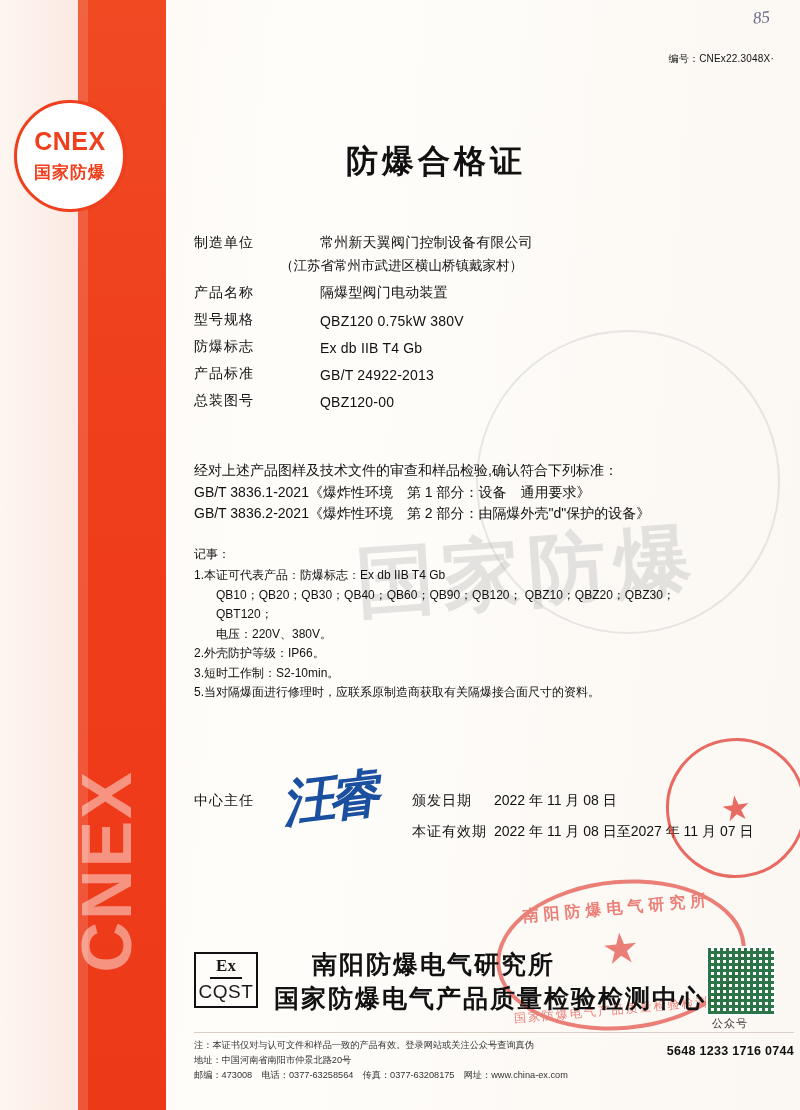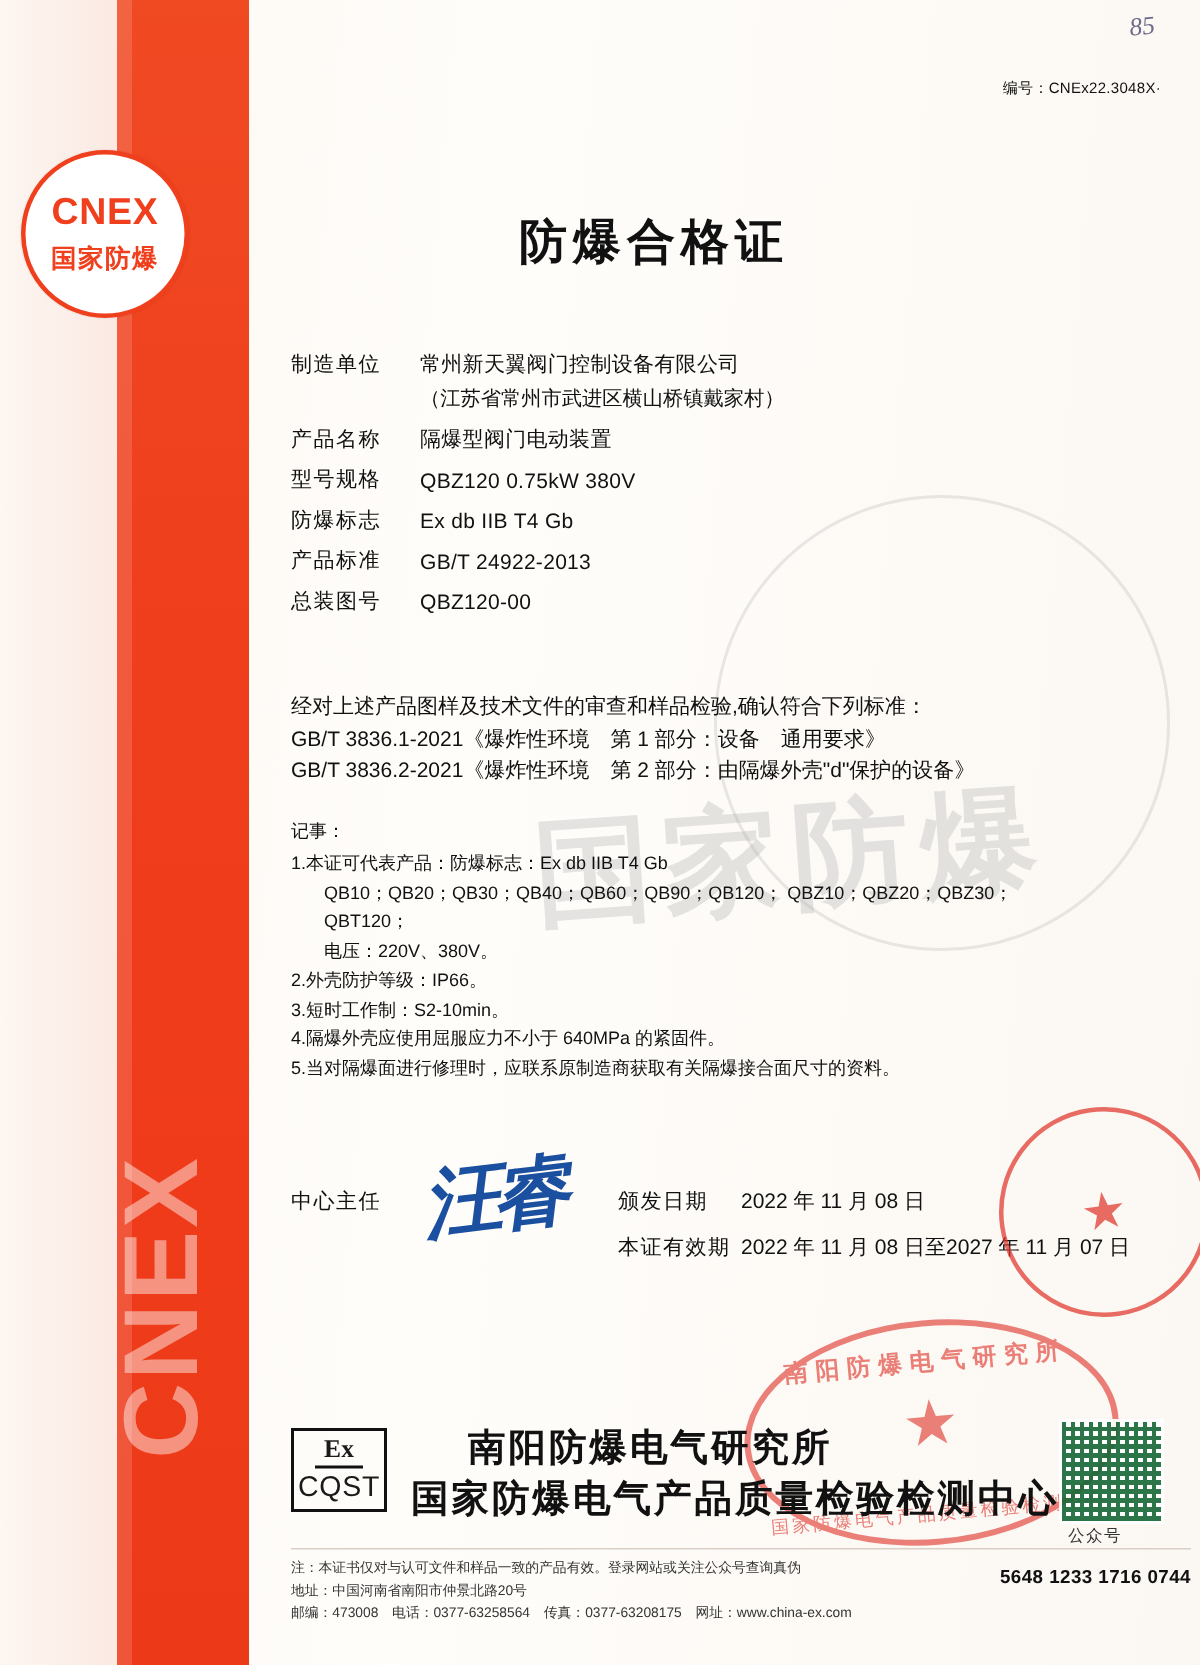--- a/index.html
+++ b/index.html
@@ -75,21 +75,21 @@
   }
   .title{
     position:absolute;left:180px;top:140px;
     font-size:32px;font-weight:bold;letter-spacing:4px;color:#111;
   }
   
   .fields{
     position:absolute;left:28px;top:234px;width:580px;
     font-size:14px;
   }
-  .frow{display:flex;margin-bottom:9px;align-items:center;}
+  .frow{display:flex;margin-bottom:9px;align-items:flex-end;gap:40px;}
   .flabel{
     width:86px;flex:0 0 86px;letter-spacing:1px;color:#111;font-size:14px;
   }
   .fvalue{color:#111;font-size:14px;letter-spacing:0.2px;}
   .fsub{margin-left:86px;font-size:13.5px;color:#111;margin-top:-4px;margin-bottom:9px;}
   
   .para{
     position:absolute;left:28px;top:460px;width:590px;font-size:14px;line-height:1.55;color:#111;
   }
   .para div{white-space:nowrap;}
@@ -269,21 +269,20 @@
     </div>
 
     <div class="notes">
       <div class="n-head">记事：</div>
       <div>1.本证可代表产品：防爆标志：Ex db IIB T4 Gb</div>
       <div class="ind">QB10；QB20；QB30；QB40；QB60；QB90；QB120；  QBZ10；QBZ20；QBZ30；</div>
       <div class="ind">QBT120；</div>
       <div class="ind">电压：220V、380V。</div>
       <div>2.外壳防护等级：IP66。</div>
       <div>3.短时工作制：S2-10min。</div>
-      <div>4.隔爆外壳应使用屈服应力不小于 640MPa 的紧固件。</div>
       <div>5.当对隔爆面进行修理时，应联系原制造商获取有关隔爆接合面尺寸的资料。</div>
     </div>
 
     <div class="sig">
       <div class="sig-label">中心主任</div>
       <div class="sig-mark">汪睿</div>
       <div class="issue-label">颁发日期</div>
       <div class="issue-val">2022 年 11 月 08 日</div>
       <div class="valid-label">本证有效期</div>
       <div class="valid-val">2022 年 11 月 08 日至2027 年 11 月 07 日</div>

